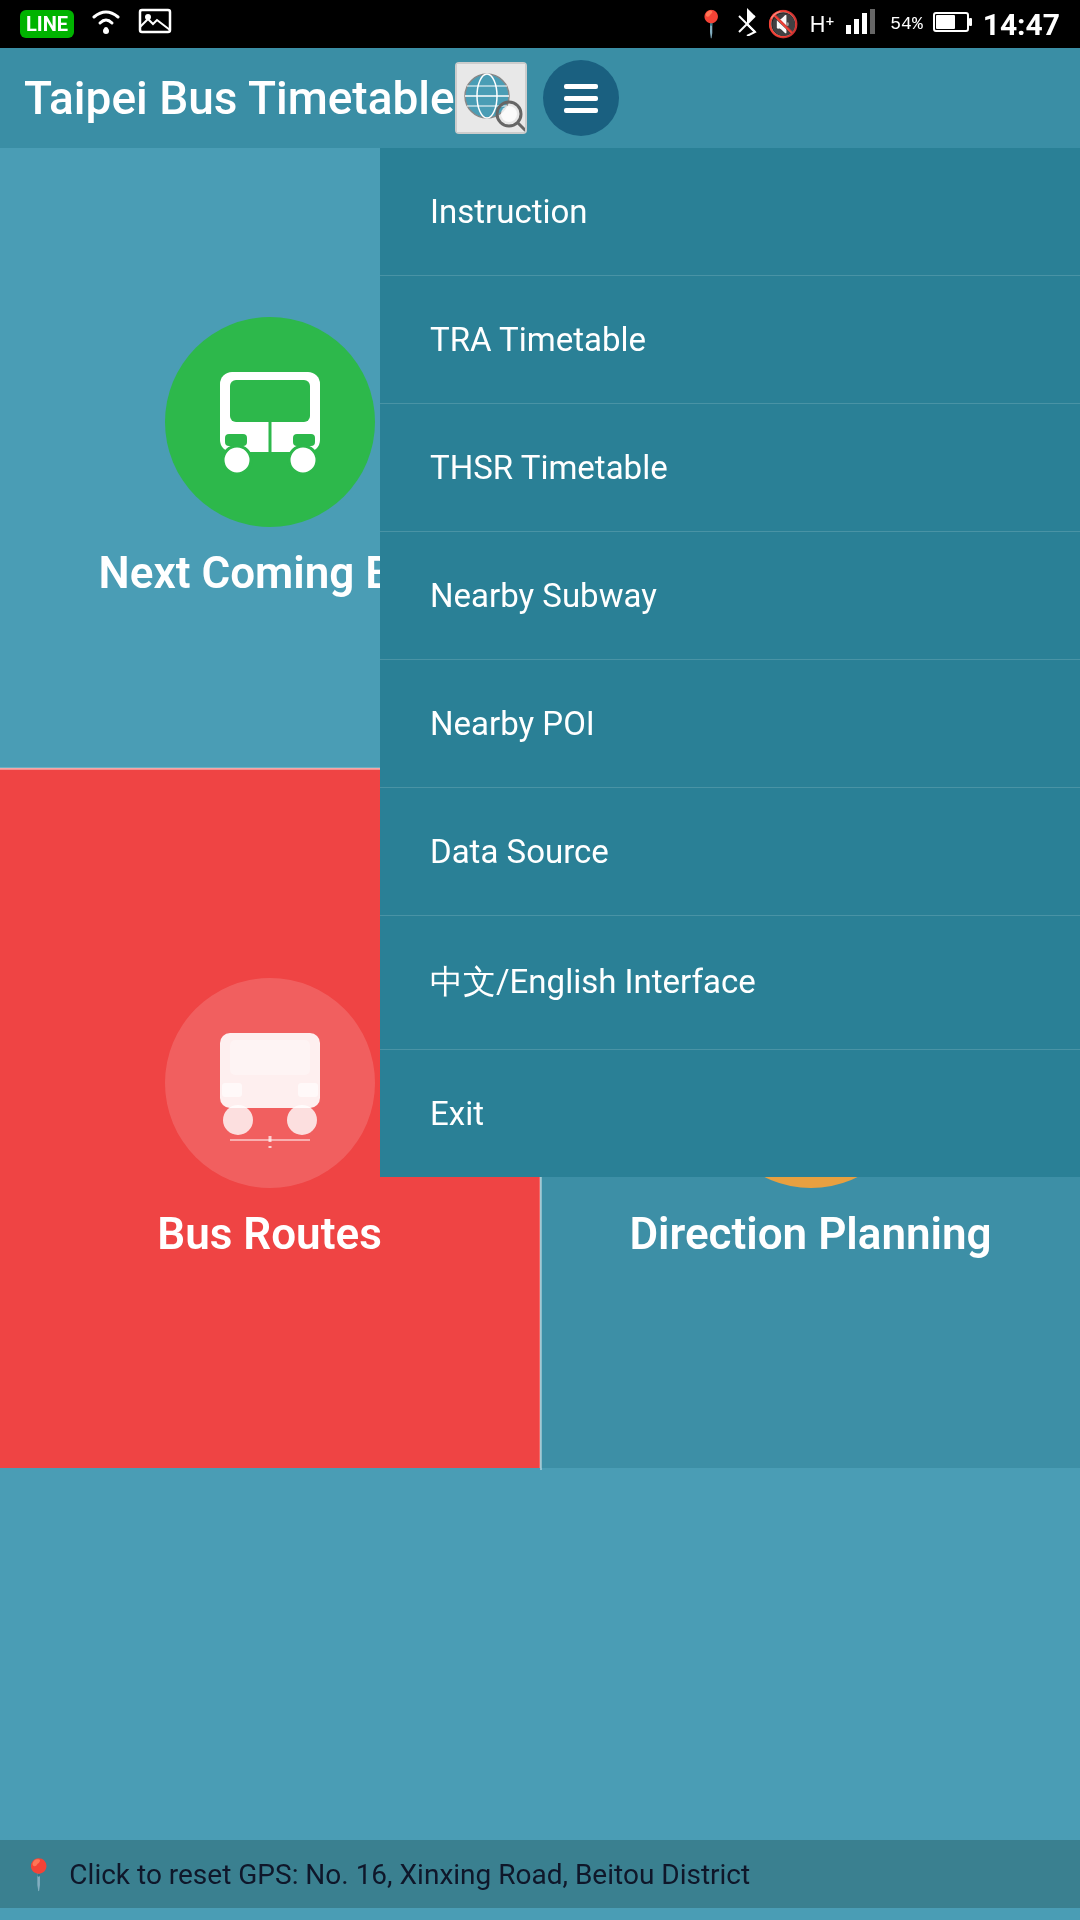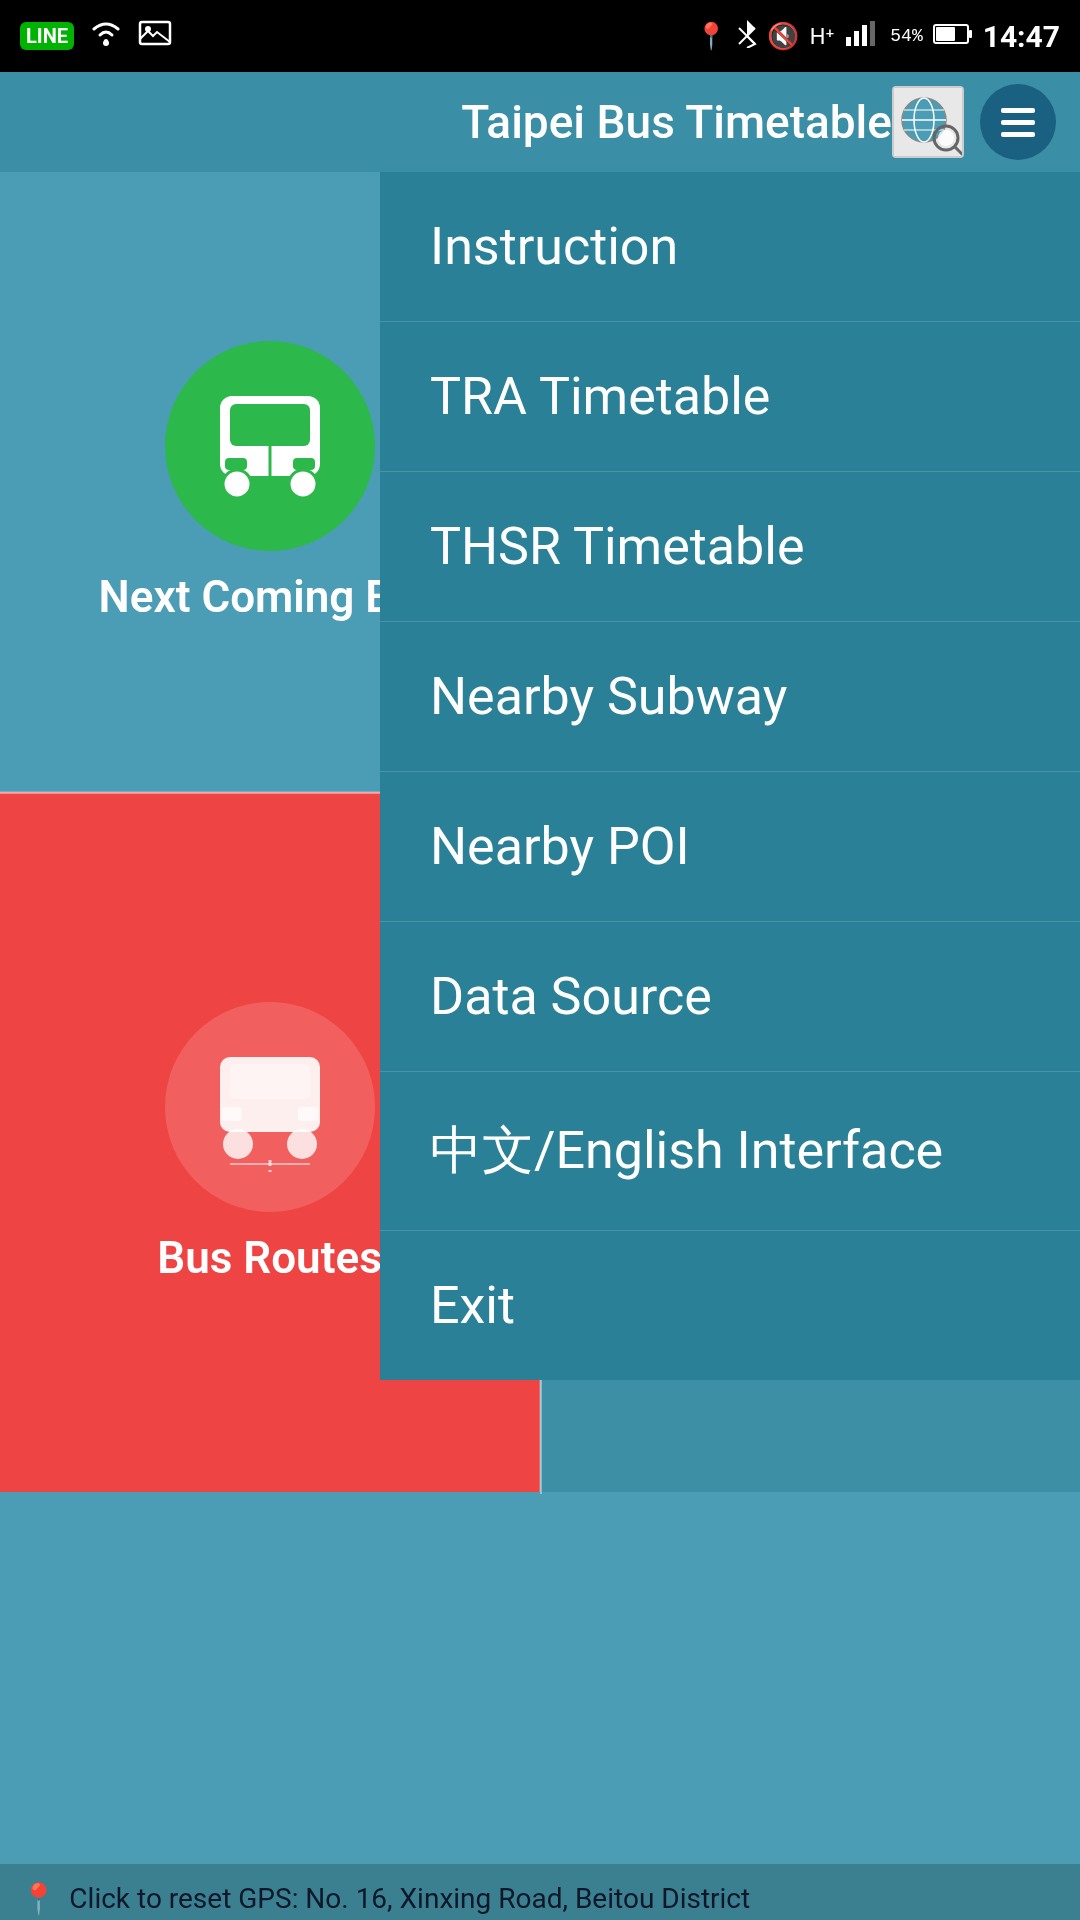--- a/index.html
+++ b/index.html
@@ -8,21 +8,21 @@
     body {
       width: 1080px;
       height: 1920px;
       font-family: 'Roboto', Arial, sans-serif;
       overflow: hidden;
       background: #4a9db5;
     }
 
     
     .status-bar {
-      height: 72px;
+      height: 48px;
       background: #000;
       display: flex;
       align-items: center;
       justify-content: space-between;
       padding: 0 20px;
       color: #fff;
       font-size: 28px;
     }
     .status-left {
       display: flex;
@@ -39,21 +39,21 @@
       font-size: 30px;
       font-weight: bold;
     }
 
     
     .top-bar {
       height: 100px;
       background: #3a8ea5;
       display: flex;
       align-items: center;
-      justify-content: flex-end;
+      justify-content: flex-start;
       padding: 0 24px;
     }
     .top-bar-title {
       color: #fff;
       font-size: 46px;
       font-weight: 500;
     }
     .top-bar-icons {
       display: flex;
       align-items: center;
@@ -195,21 +195,21 @@
       width: 700px;
       background: #2a8096;
       z-index: 100;
       display: flex;
       flex-direction: column;
     }
 
     .menu-item {
       padding: 44px 50px;
       color: #fff;
-      font-size: 52px;
+      font-size: 33px;
       border-bottom: 1px solid rgba(255,255,255,0.15);
       cursor: pointer;
     }
     .menu-item:last-child {
       border-bottom: none;
     }
 
     
     .bottom-bar {
       height: 68px;

